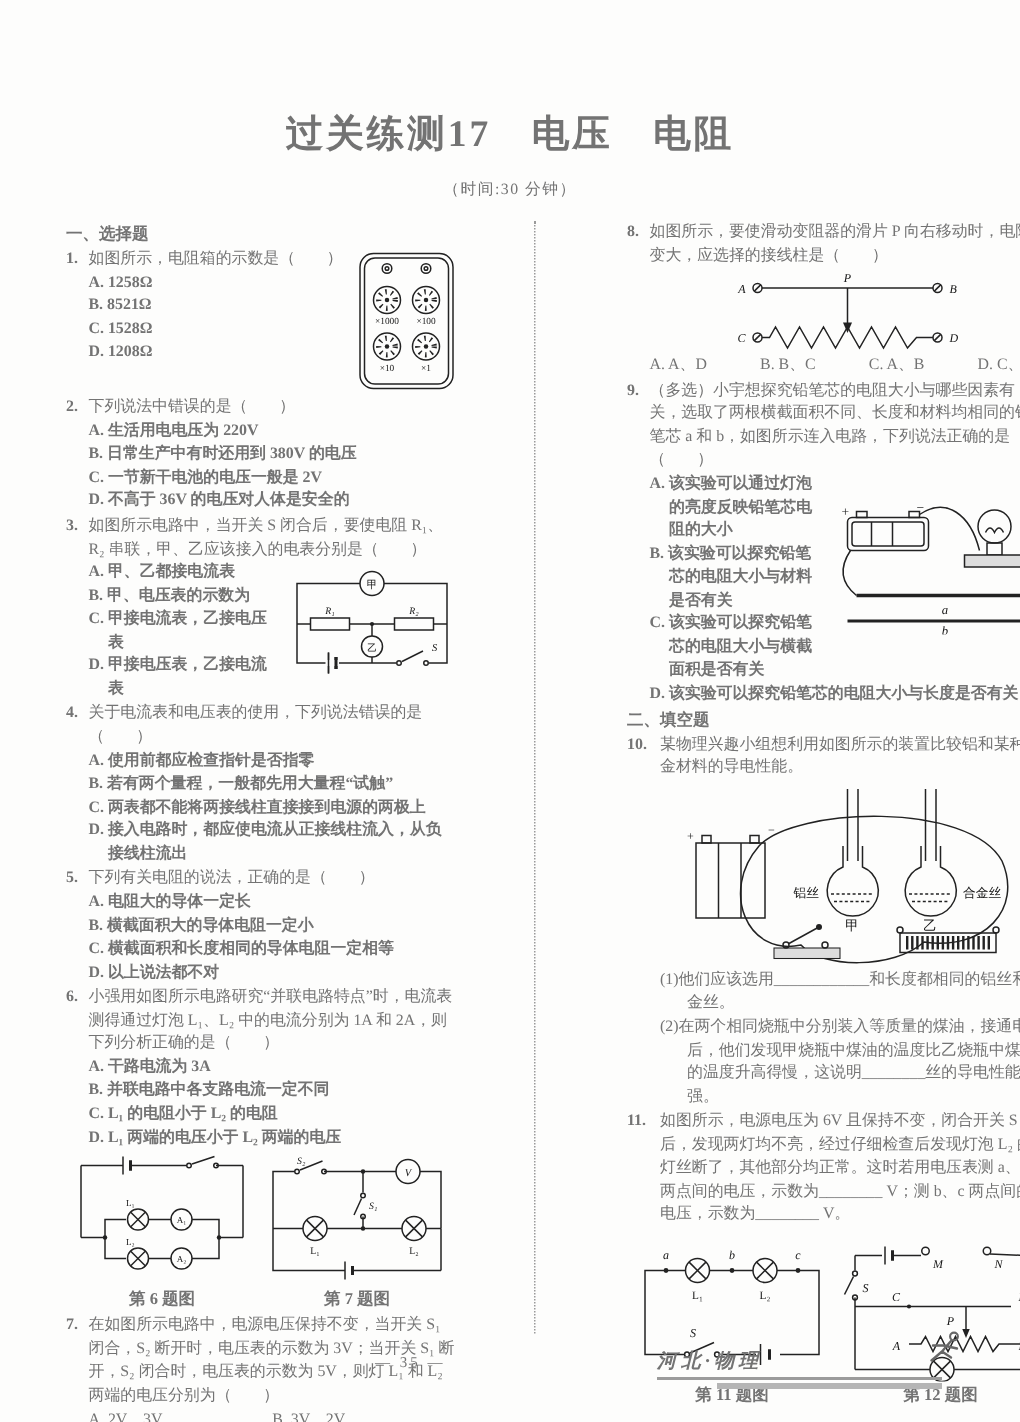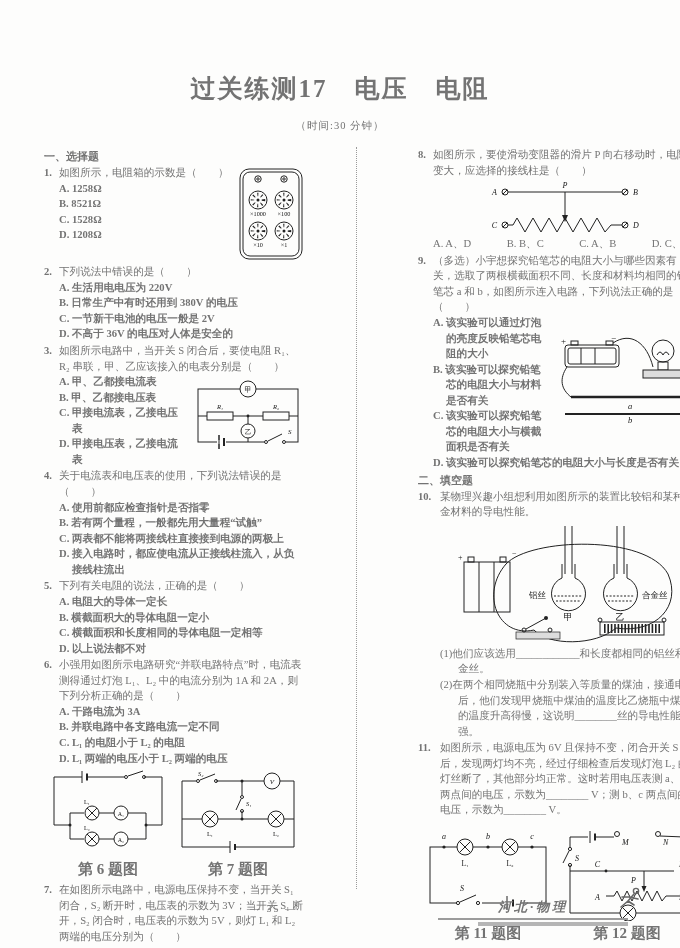--- a/index.html
+++ b/index.html
@@ -21,29 +21,29 @@
   .qnum.w2{width:22px;}
   .qbody{flex:1;min-width:0;}
   .opt{padding-left:13px;text-indent:-13px;font-weight:bold;}
   .optrow2{display:flex;}
   .optrow2 span{width:50%;}
   .optrow4{display:flex;justify-content:space-between;padding-right:6px;}
   .sub{padding-left:18px;text-indent:-18px;}
   .figR{float:right;margin:2px 0 2px 5px;}
   .figpair{display:flex;justify-content:space-around;align-items:flex-end;margin:3px 0 2px 0;}
   .figbox{text-align:center;}
-  .figcap{font-weight:bold;font-size:15px;margin-top:1px;}
+  .figcap{font-weight:bold;font-size:11px;margin-top:1px;}
   .figC{text-align:center;margin:2px 0;}
   svg{display:block;}
   svg .wire{stroke:#222;stroke-width:1;fill:none;}
   svg .thick{stroke:#222;stroke-width:2;fill:none;}
   svg text{fill:#151515;font-family:"Liberation Serif","DejaVu Serif",serif;}
   .pagenum{position:absolute;left:250px;bottom:34px;font-size:10px;letter-spacing:2px;}
   .brand{position:absolute;right:52px;bottom:22px;width:190px;}
-  .brand-text{font-style:italic;font-weight:bold;font-size:13px;text-align:center;letter-spacing:3px;}
+  .brand-text{font-style:italic;font-weight:bold;font-size:13px;text-align:left;letter-spacing:3px;}
   .bar1{height:2px;background:#9b9b9b;margin-top:2px;}
   .bar2{height:4px;background:#b5b5b5;margin:2px 0 0 40px;}
   .runner{position:absolute;right:-18px;top:-12px;}
 </style>
 </head>
 <body>
 
 <div class="page">
 
   <div class="hdr">
@@ -139,21 +139,21 @@
               <g>
                 <rect x="72" y="62" width="22" height="8" fill="#fdfdfc" stroke="none"></rect>
                 <circle cx="74" cy="66" r="1.5" class="wire"></circle>
                   <circle cx="92" cy="66" r="1.5" class="wire"></circle>
                 <line x1="76" y1="65" x2="90" y2="58" class="wire"></line>
               </g>
               <text x="96" y="58" font-size="7" font-style="italic">S</text>
             </svg>
           </div>
           <div class="opt">A. 甲、乙都接电流表</div>
-          <div class="opt">B. 甲、乙都接电压表</div>
+          <div class="opt">B. 甲、电压表的示数为</div>
           <div class="opt">C. 甲接电流表，乙接电压表</div>
           <div class="opt">D. 甲接电压表，乙接电流表</div>
         </div>
       </div>
 
       <div class="q">
         <span class="qnum">4.</span>
         <div class="qbody">
           <div>关于电流表和电压表的使用，下列说法错误的是（　　）</div>
           <div class="opt">A. 使用前都应检查指针是否指零</div>

